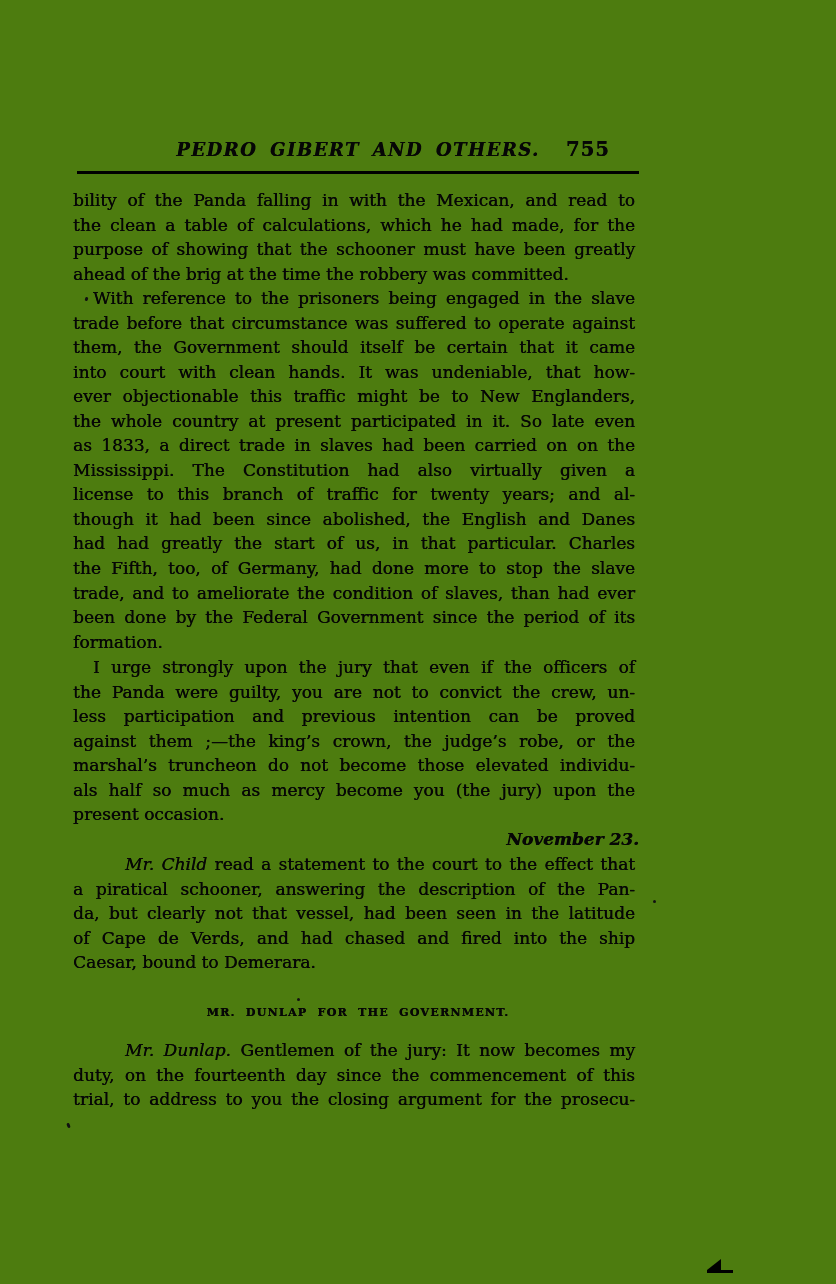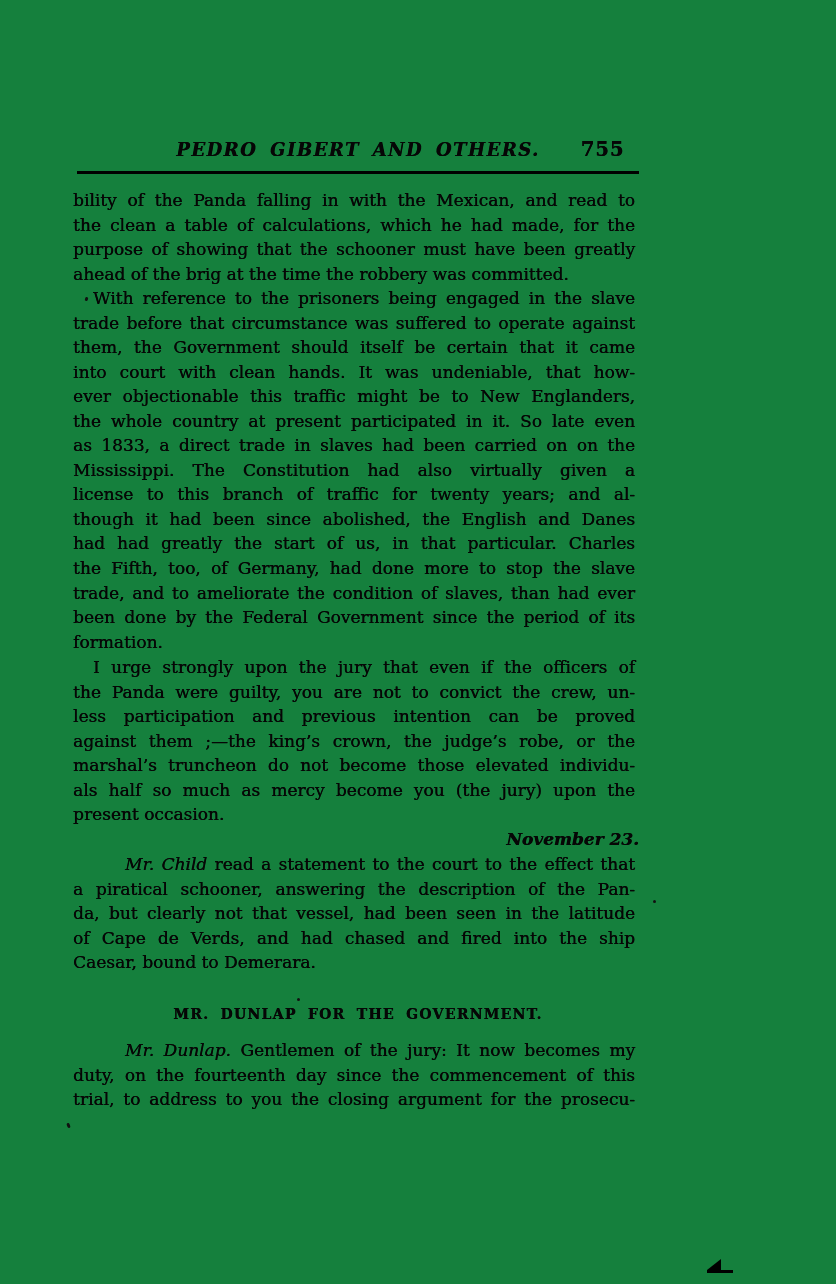--- a/index.html
+++ b/index.html
@@ -1,56 +1,56 @@
 <!DOCTYPE html>
 <html><head>
 <meta charset="utf-8">
 <style>
   html, body { margin:0; padding:0; background:#ffffff; }
   .page {
     position:relative;
     width:836px; height:1284px;
-    background:#15803d;
+    background:#4d7c0f;
     color:#060606;
     font-family:"DejaVu Serif", "Liberation Serif", serif;
     overflow:hidden;
     text-shadow:0.35px 0 0 currentColor; 
   }
   .col { position:absolute; left:73px; width:562px; }
 
   
   .header-title {
     position:absolute; top:139px; left:77px; width:562px;
     text-align:center;
     font-style:italic; font-weight:bold;
     font-size:18px; letter-spacing:1.5px; word-spacing:5px;
   }
   .page-number {
     position:absolute; top:138px; left:566px; width:73px;
-    text-align:center; font-weight:bold; font-size:19.5px; letter-spacing:1px;
+    text-align:left; font-weight:bold; font-size:19.5px; letter-spacing:1px;
   }
   .rule { position:absolute; top:171px; left:77px; width:562px; height:3px; background:#000; }
 
   
   .line {
     font-size:17px; line-height:24.55px;
     text-align:justify; text-align-last:justify;
   }
   .line.indent { padding-left:20px; }
   .line.end { text-align-last:left; }
   .it { font-style:italic;margin-left:32px; }
 
   .date-line {
     position:absolute; top:827px; left:77px; width:562px;
     text-align:right; font-style:italic; font-size:17px; line-height:24.55px;font-weight:bold;
   }
   .section-heading {
     position:absolute; top:1006px; left:77px; width:562px;
     text-align:center; font-weight:bold;
-    font-size:14px; letter-spacing:1.3px; word-spacing:5px;
+    font-size:11px; letter-spacing:1.3px; word-spacing:5px;
   }
 
   
   .speck { position:absolute; background:#111; border-radius:50%; }
   .speck.s-with   { left:85px;  top:297px;  width:3px; height:4px; transform:rotate(18deg); border-radius:40%; }
   .speck.s-margin { left:653px; top:900px;  width:3px; height:3px; }
   .speck.s-center { left:297px; top:998px;  width:3px; height:3px; }
   .speck.s-foot   { left:67px;  top:1123px; width:3px; height:5px; transform:rotate(-22deg); border-radius:40%; }
 
   .artifact-line {

